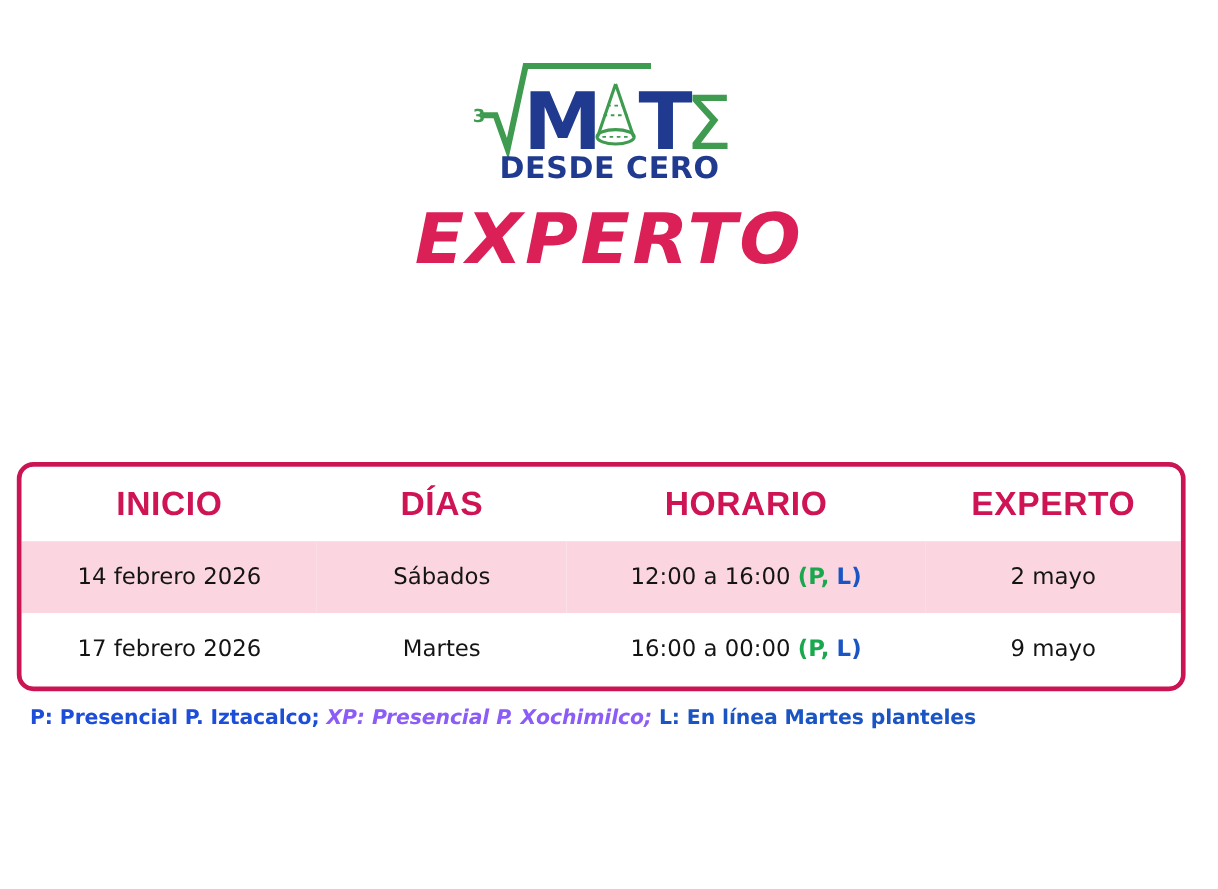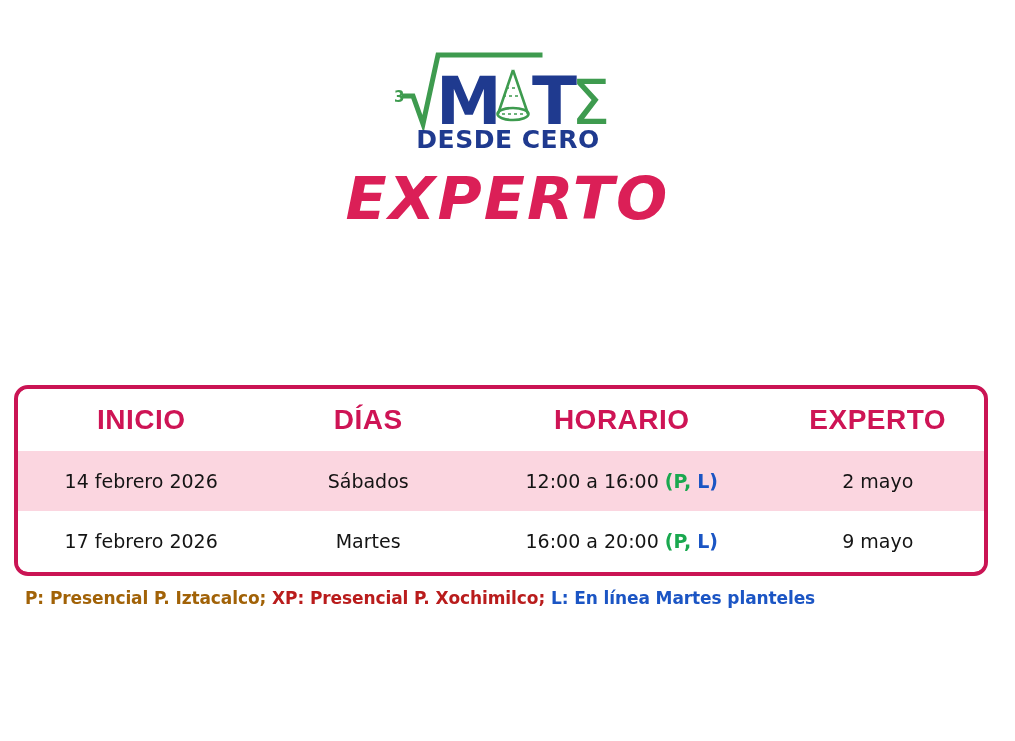--- a/index.html
+++ b/index.html
@@ -105,22 +105,22 @@
   #legend {
     position: absolute;
     left: 25px;
     top: 588px;
     font-family: "DejaVu Sans", sans-serif;
     font-weight: bold;
     font-size: 17px;
     white-space: nowrap;
     letter-spacing: -0.1px;
   }
-  .leg-green  { color: #a16207; }
-  .leg-orange { color: #b91c1c; }
+  .leg-green  { color: #1d4ed8; }
+  .leg-orange { color: #8b5cf6; font-style: italic; }
   .leg-blue   { color: #1B55C4; }
 </style>
 </head>
 <body>
 
 <div id="logo-block">
   <div id="logo-inner">
     <svg class="logo-svg" width="236" height="100" viewBox="0 0 236 100">
 
       <text x="4" y="50" font-family="DejaVu Sans, sans-serif" font-size="15" font-weight="bold" fill="#3E9B4F">3</text>
@@ -172,21 +172,21 @@
           <span>12:00 a 16:00</span>
           <span class="tag-paren-green">(</span><span class="tag-p">P</span><span class="tag-paren-green">,</span>
           <span class="tag-l">L</span><span class="tag-paren-blue">)</span>
         </td>
         <td>2 mayo</td>
       </tr>
       <tr class="row-plain">
         <td>17 febrero 2026</td>
         <td>Martes</td>
         <td>
-          <span>16:00 a 20:00</span>
+          <span>16:00 a 00:00</span>
           <span class="tag-paren-green">(</span><span class="tag-p">P</span><span class="tag-paren-green">,</span>
           <span class="tag-l">L</span><span class="tag-paren-blue">)</span>
         </td>
         <td>9 mayo</td>
       </tr>
     </tbody>
   </table>
 </div>
 
 <div id="legend">

